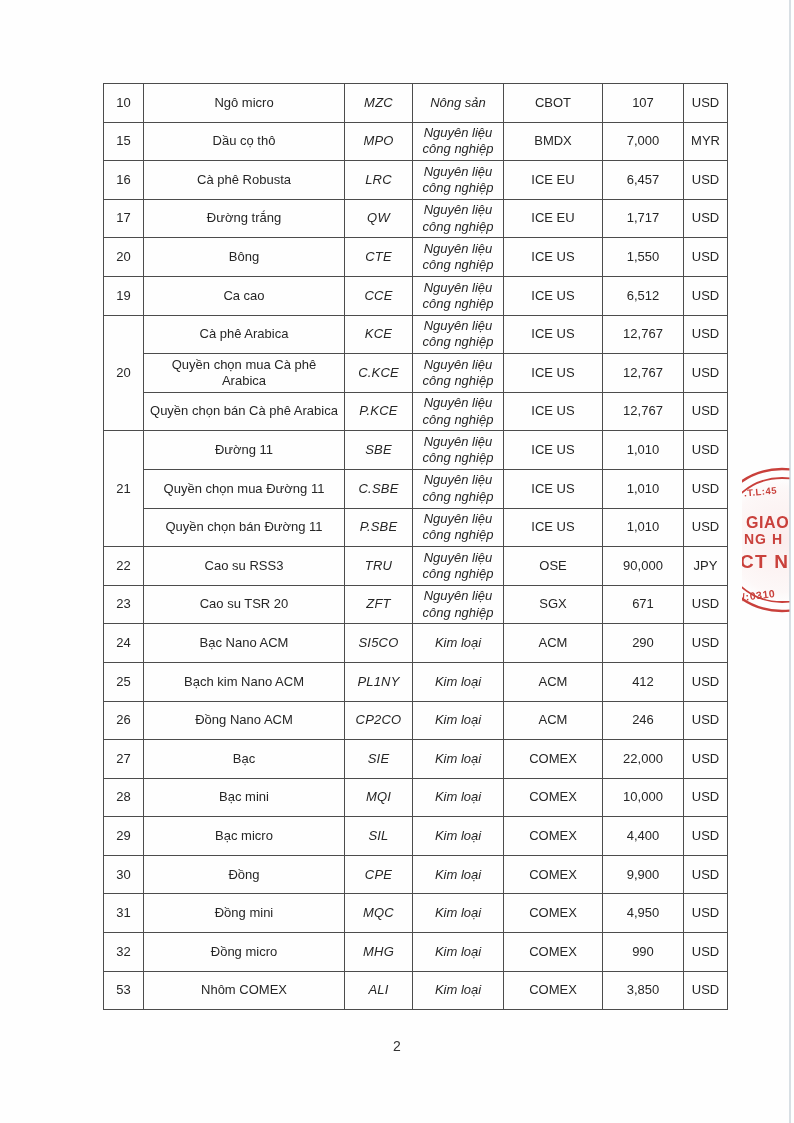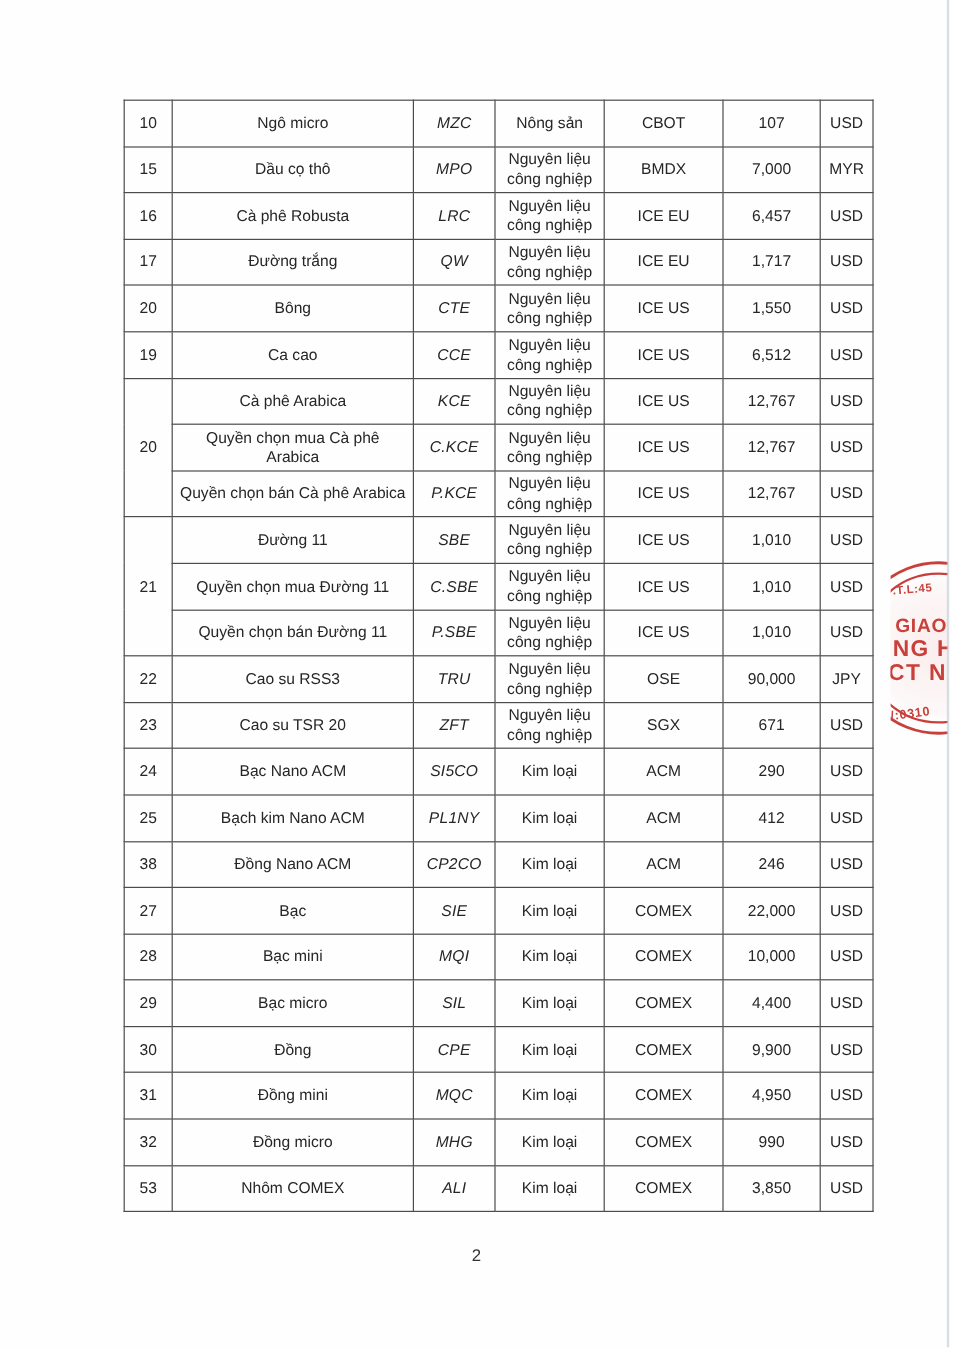--- a/index.html
+++ b/index.html
@@ -26,21 +26,21 @@
     padding:2px 4px;
     text-align:center;
     vertical-align:middle;
     line-height:1.25;
     overflow:hidden;
   }
   table.doc-table tr { height:38.6px; }
   td.c-stt  { text-align:center; }
   td.c-name { text-align:left; padding-left:9px; white-space:pre-line; }
   td.c-code { letter-spacing:.2px;font-style:italic; }
-  td.c-group{ padding:2px 3px; }
+  td.c-group{ padding:2px 3px;font-style:italic; }
 
   
   .page-number {
     position:absolute; left:0; top:1038px; width:794px;
     text-align:center; font-size:14px; color:#333;
   }
 
   
   .stamp {
     position:absolute; left:742px; top:452px;
@@ -52,21 +52,21 @@
   .stamp svg { position:absolute; left:0; top:0; }
   .stamp .st {
     position:absolute;
     color:#c9403b;
     font-weight:bold;
     white-space:nowrap;
     line-height:1;
   }
   .st-phone  { top:35px;  left:2px;  font-size:9.5px;  letter-spacing:.5px; transform:rotate(-5deg); }
   .st-line1  { top:63px;  left:4px;    font-size:16px;   letter-spacing:.6px; }
-  .st-line2  { top:80px;  left:2px;  font-size:19px; letter-spacing:1px; }
+  .st-line2  { top:80px;  left:2px;  font-size:14px; letter-spacing:1px; }
   .st-line3  { top:100px; left:-2px; font-size:19px;   letter-spacing:1.2px; }
   .st-tax    { top:138px; left:0;    font-size:10.5px; letter-spacing:.6px; transform:rotate(-7deg); }
 
   
   .scan-edge {
     position:absolute; left:789px; top:0;
     width:2px; height:1123px;
     background:#c3ced6; opacity:.65;
   }
 </style>
@@ -221,21 +221,21 @@
         <tr>
           <td class="c-stt" rowspan="1">25</td>
           <td class="c-name">Bạch kim Nano ACM</td>
           <td class="c-code">PL1NY</td>
           <td class="c-group">Kim loại</td>
           <td class="c-exchange">ACM</td>
           <td class="c-value">412</td>
           <td class="c-currency">USD</td>
         </tr>
         <tr>
-          <td class="c-stt" rowspan="1">38</td>
+          <td class="c-stt" rowspan="1">26</td>
           <td class="c-name">Đồng Nano ACM</td>
           <td class="c-code">CP2CO</td>
           <td class="c-group">Kim loại</td>
           <td class="c-exchange">ACM</td>
           <td class="c-value">246</td>
           <td class="c-currency">USD</td>
         </tr>
         <tr>
           <td class="c-stt" rowspan="1">27</td>
           <td class="c-name">Bạc</td>

